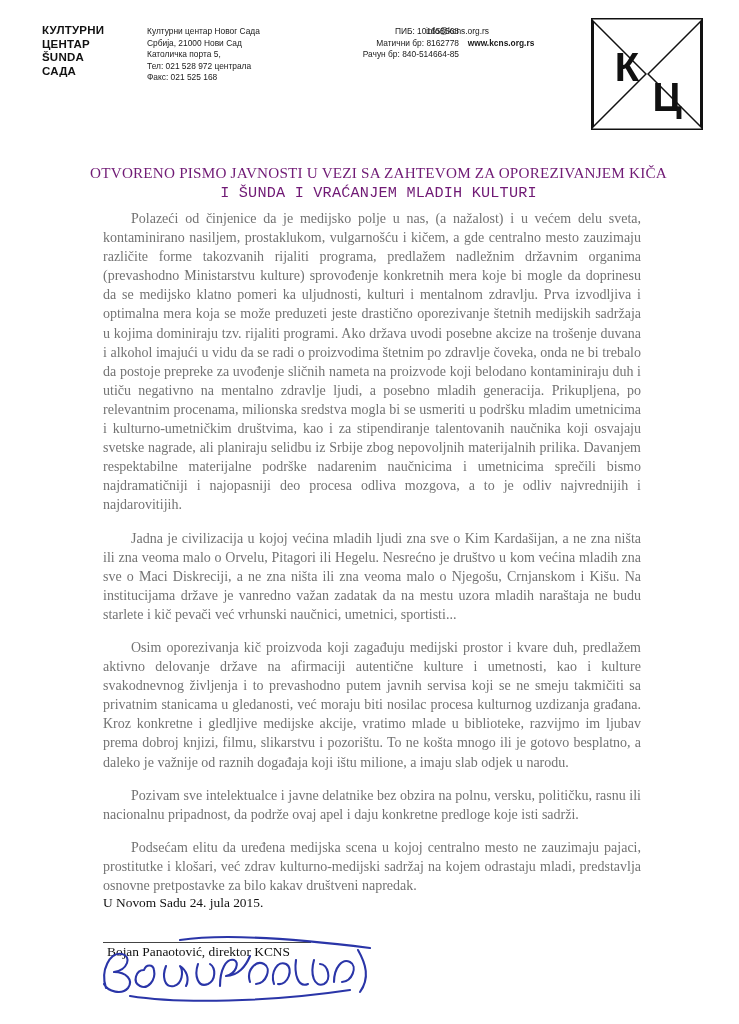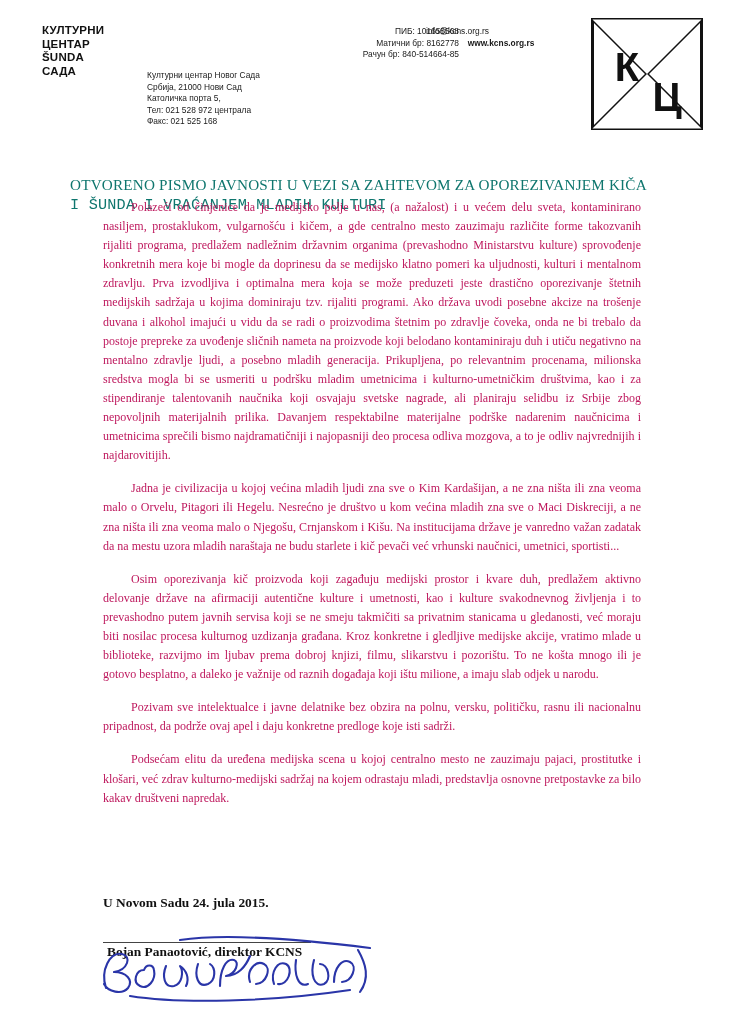--- a/index.html
+++ b/index.html
@@ -45,75 +45,74 @@
   }
   .lh-logo-text div { white-space: nowrap; }
 
   .lh-col {
     position: absolute;
     font-family: "Liberation Sans", sans-serif;
     font-size: 8.4px;
     line-height: 11.6px;
     color: #1a1a1a;
   }
-  .lh-col-1 { left: 105px; top: 8px; width: 150px; margin-top: 44px; }
+  .lh-col-1 { left: 105px; top: 8px; width: 150px; }
   .lh-col-2 { left: 272px; top: 8px; width: 145px; text-align: right; }
   .lh-col-3 { left: 384px; top: 8px; width: 150px; }
   .lh-col-3 .bold { font-weight: bold; text-align: center; }
 
   
   .kc-mark {
     position: absolute;
     right: 0;
     top: 0;
     width: 112px;
     height: 112px;
   }
 
   
   .doc-title {
     position: absolute;
-    top: 175px;
+    top: 163px;
     left: 70px;
     right: 52px;
-    text-align: left;
+    text-align: center;
     font-family: "Liberation Serif", serif;
     font-size: 15.2px;
     line-height: 20px;
     letter-spacing: 0.2px;
-    color: #0f766e;
+    color: #701a75;
   }
   .doc-title .l2 { display: block; font-family: Liberation Mono, monospace; }
 
   
   .body-copy {
     position: absolute;
-    top: 198px;
+    top: 209px;
     left: 103px;
     width: 538px;
-    font-size: 12px;
+    font-size: 14px;
     line-height: 19.1px;
     text-align: justify;
-    color: #be185d;
+    color: #737373;
   }
   .body-copy p {
     margin: 0 0 14px 0;
     text-indent: 28px;
   }
   .body-copy p:last-child { margin-bottom: 0; }
 
   
   .sig {
     position: absolute;
     left: 103px;
     top: 893px;
     width: 480px;
     font-size: 13.4px;
     line-height: 19px;
-    font-weight: bold;
   }
   .sig .place { margin: 0 0 30px 0; }
   .sig .name { margin: 4px; }
   .sig-line {
     position: absolute;
     left: 103px;
     top: 942px;
     width: 208px;
     border-top: 1px solid #444;
   }

